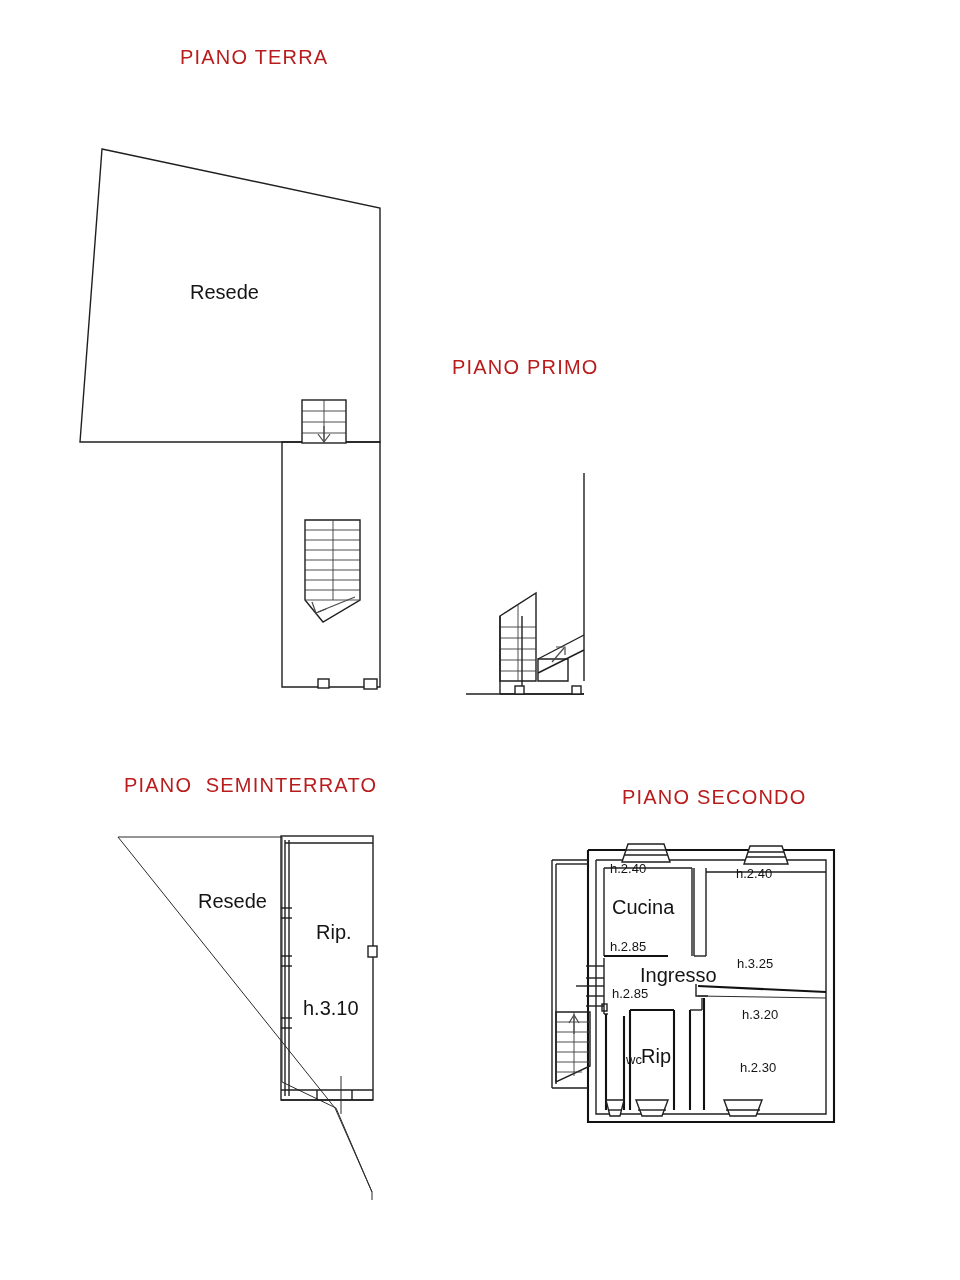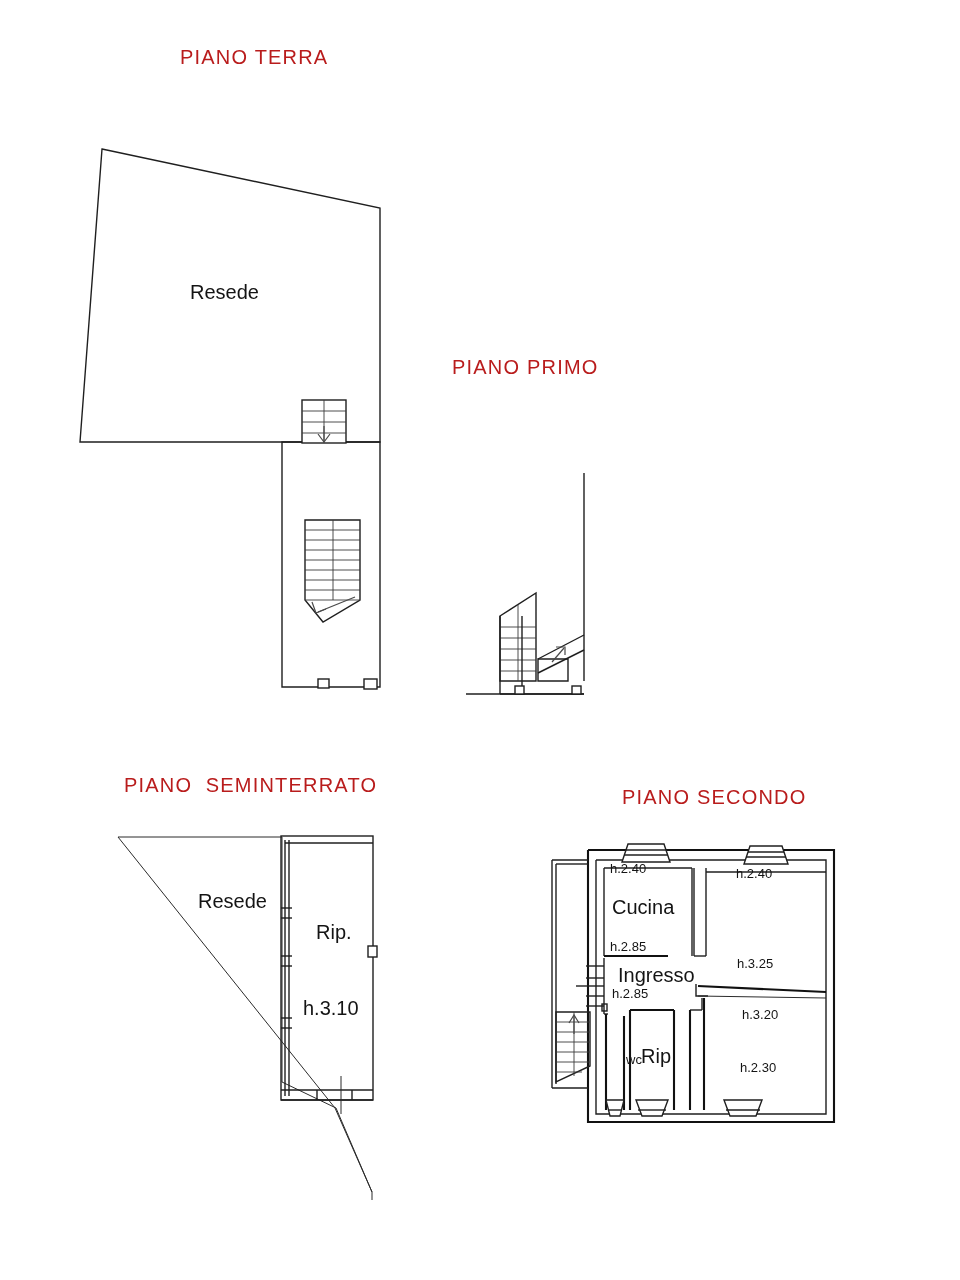--- a/index.html
+++ b/index.html
@@ -282,21 +282,21 @@
   </svg>
 
   <div class="room-label" style="left:610px; top:861px;">h.2.40</div>
 
   <div class="room-label big" style="left:612px; top:896px;">Cucina</div>
 
   <div class="room-label" style="left:610px; top:939px;">h.2.85</div>
 
   <div class="room-label" style="left:736px; top:866px;">h.2.40</div>
 
-  <div class="room-label big" style="left:618px; top:964px;">Ingresso</div>
+  <div class="room-label big" style="left:640px; top:964px;">Ingresso</div>
 
   <div class="room-label" style="left:612px; top:986px;">h.2.85</div>
 
   <div class="room-label" style="left:742px; top:965px;margin-top:42px;">h.3.20</div>
 
   <div class="room-label" style="left:737px; top:956px;">h.3.25</div>
 
   <div class="room-label sm" style="left:598px; top:1052px;padding-left:28px;">wc</div>
 
   <div class="room-label big" style="left:641px; top:1045px;">Rip</div>

